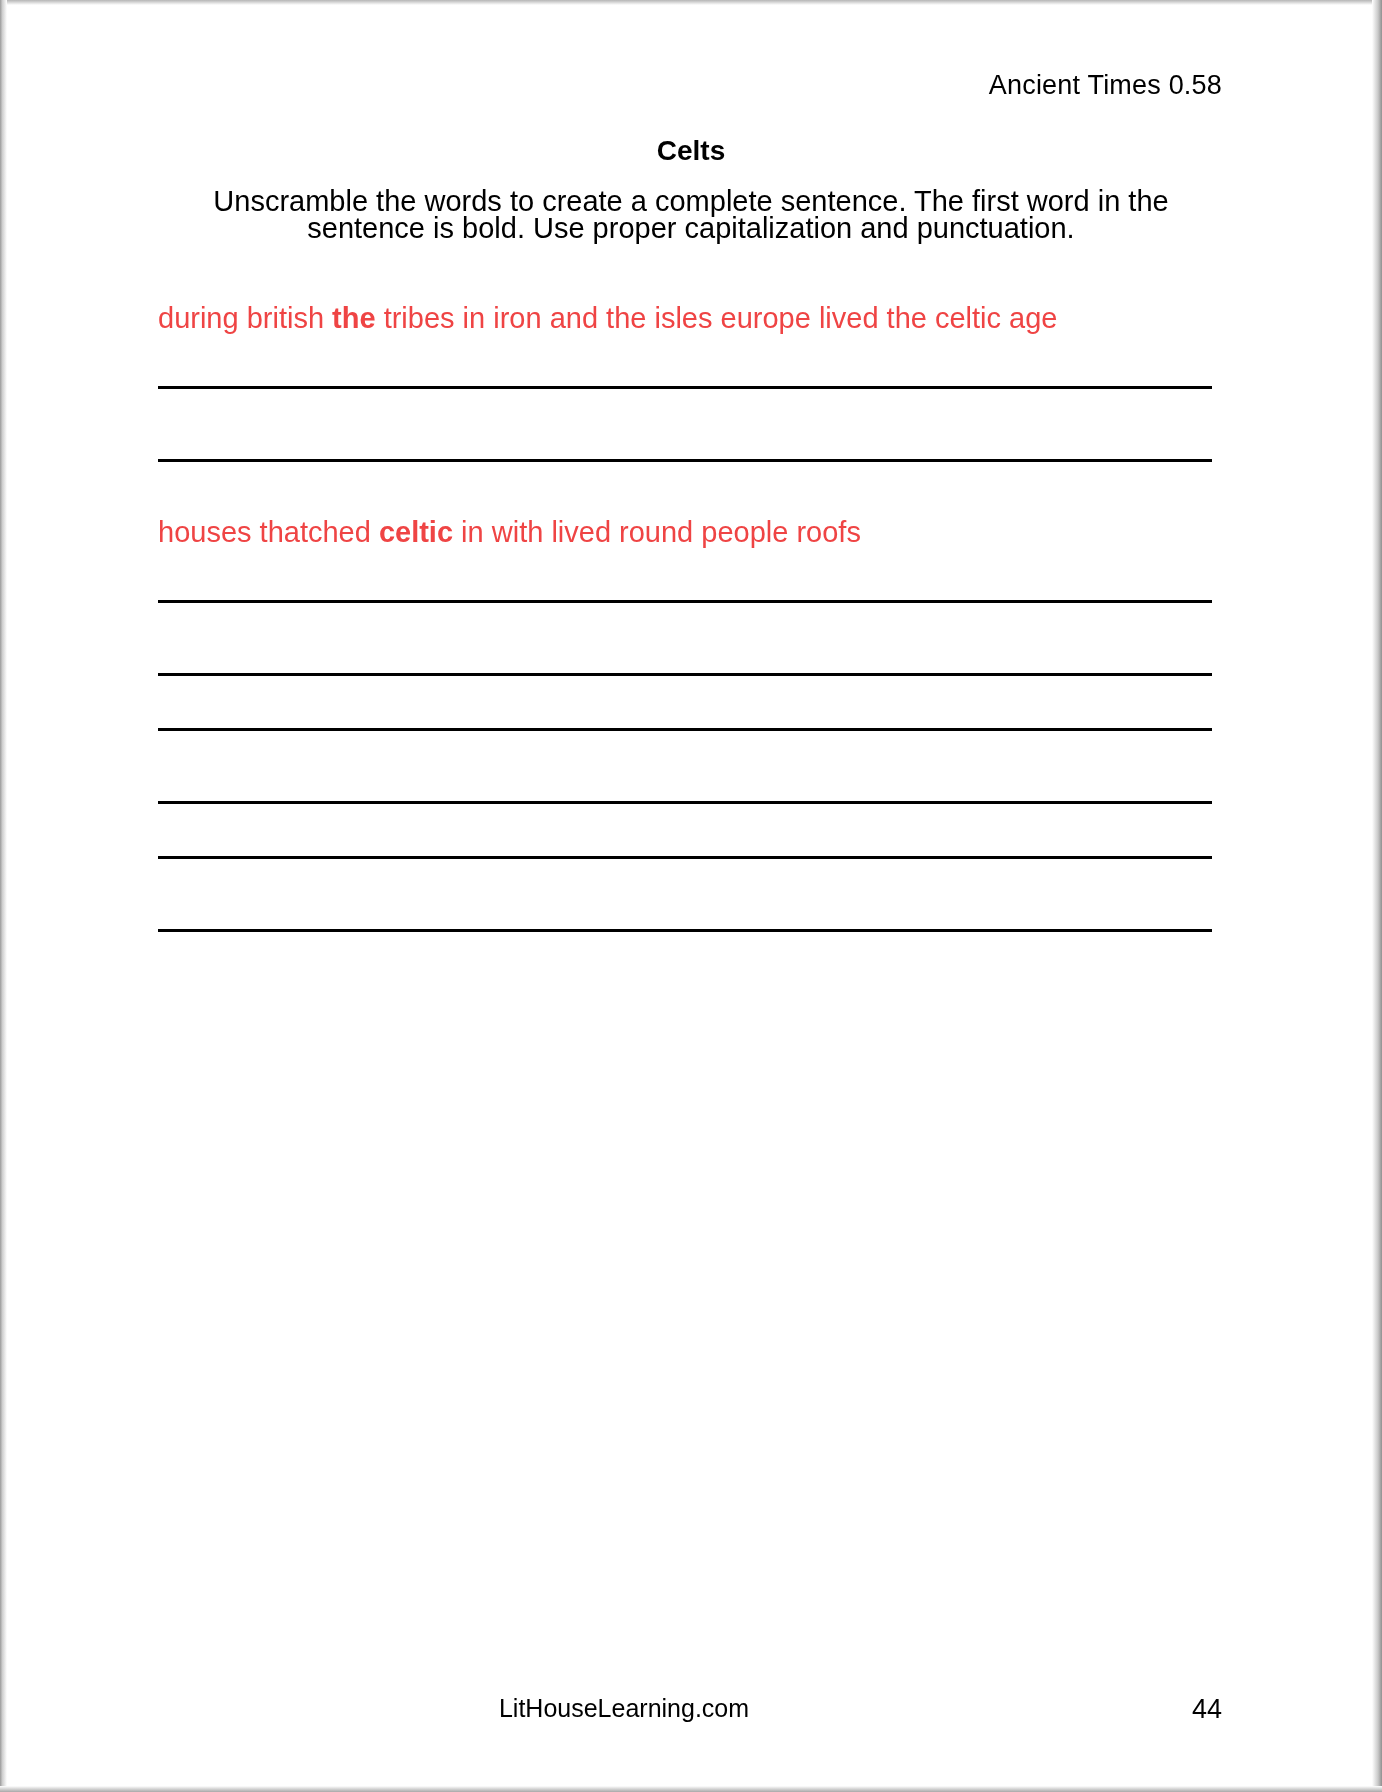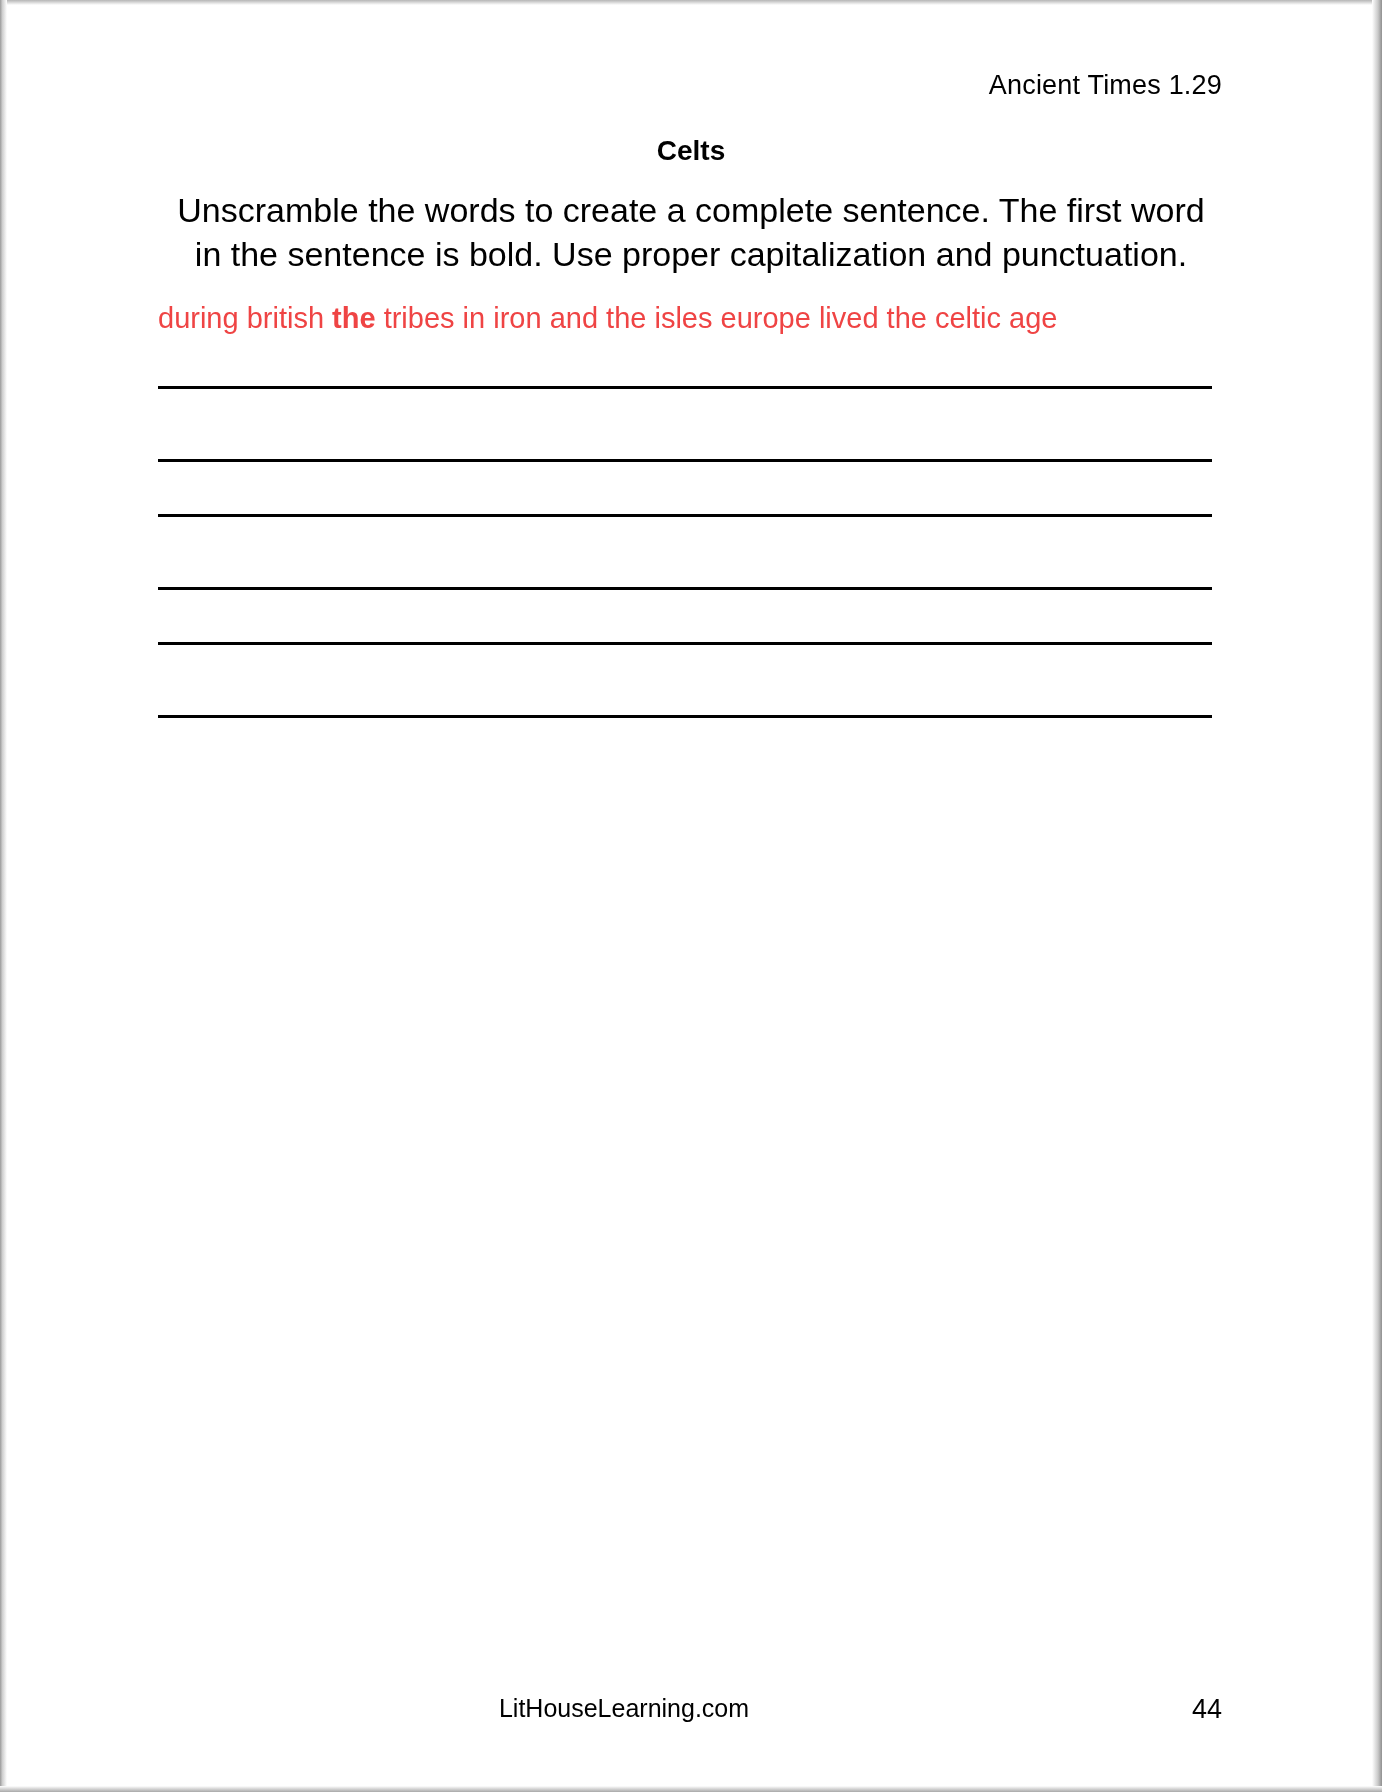--- a/index.html
+++ b/index.html
@@ -71,22 +71,22 @@
     font-weight: bold;
     color: #000;
   }
 
   .instructions {
     position: absolute;
     top: 188px;
     left: 0;
     width: 1382px;
     text-align: center;
-    font-size: 34px;
-    line-height: 44px;
+    font-size: 29px;
+    line-height: 27px;
     color: #000;
   }
   .instructions-inner {
     width: 1040px;
     margin: 0 auto;
   }
 
   .items {
     position: absolute;
     top: 300px;
@@ -145,38 +145,45 @@
 <body>
 
 <div class="page">
   <div class="edge-top"></div>
   <div class="edge-left"></div>
   <div class="edge-right"></div>
   <div class="edge-bottom"></div>
 
   <div class="content">
 
-    <div class="header">Ancient Times 1.29</div>
+    <div class="header">Ancient Times 0.58</div>
 
     <div class="title">Celts</div>
 
     <div class="instructions">
       <div class="instructions-inner">Unscramble the words to create a complete sentence. The first word in the sentence is bold. Use proper capitalization and punctuation.</div>
     </div>
 
     <div class="items">
 
       <div class="item">
         <div class="item-prompt">
           <span>during british </span><b>the</b><span> tribes in iron and the isles europe lived the celtic age</span>
         </div>
         <div class="answer-line"></div>
         <div class="answer-line"></div>
       </div>
 
+      <div class="item">
+        <div class="item-prompt">
+          <span>houses thatched </span><b>celtic</b><span> in with lived round people roofs</span>
+        </div>
+        <div class="answer-line"></div>
+        <div class="answer-line"></div>
+      </div>
 
       <div class="item">
         <div class="answer-line"></div>
         <div class="answer-line"></div>
       </div>
 
       <div class="item">
         <div class="answer-line"></div>
         <div class="answer-line"></div>
       </div>

